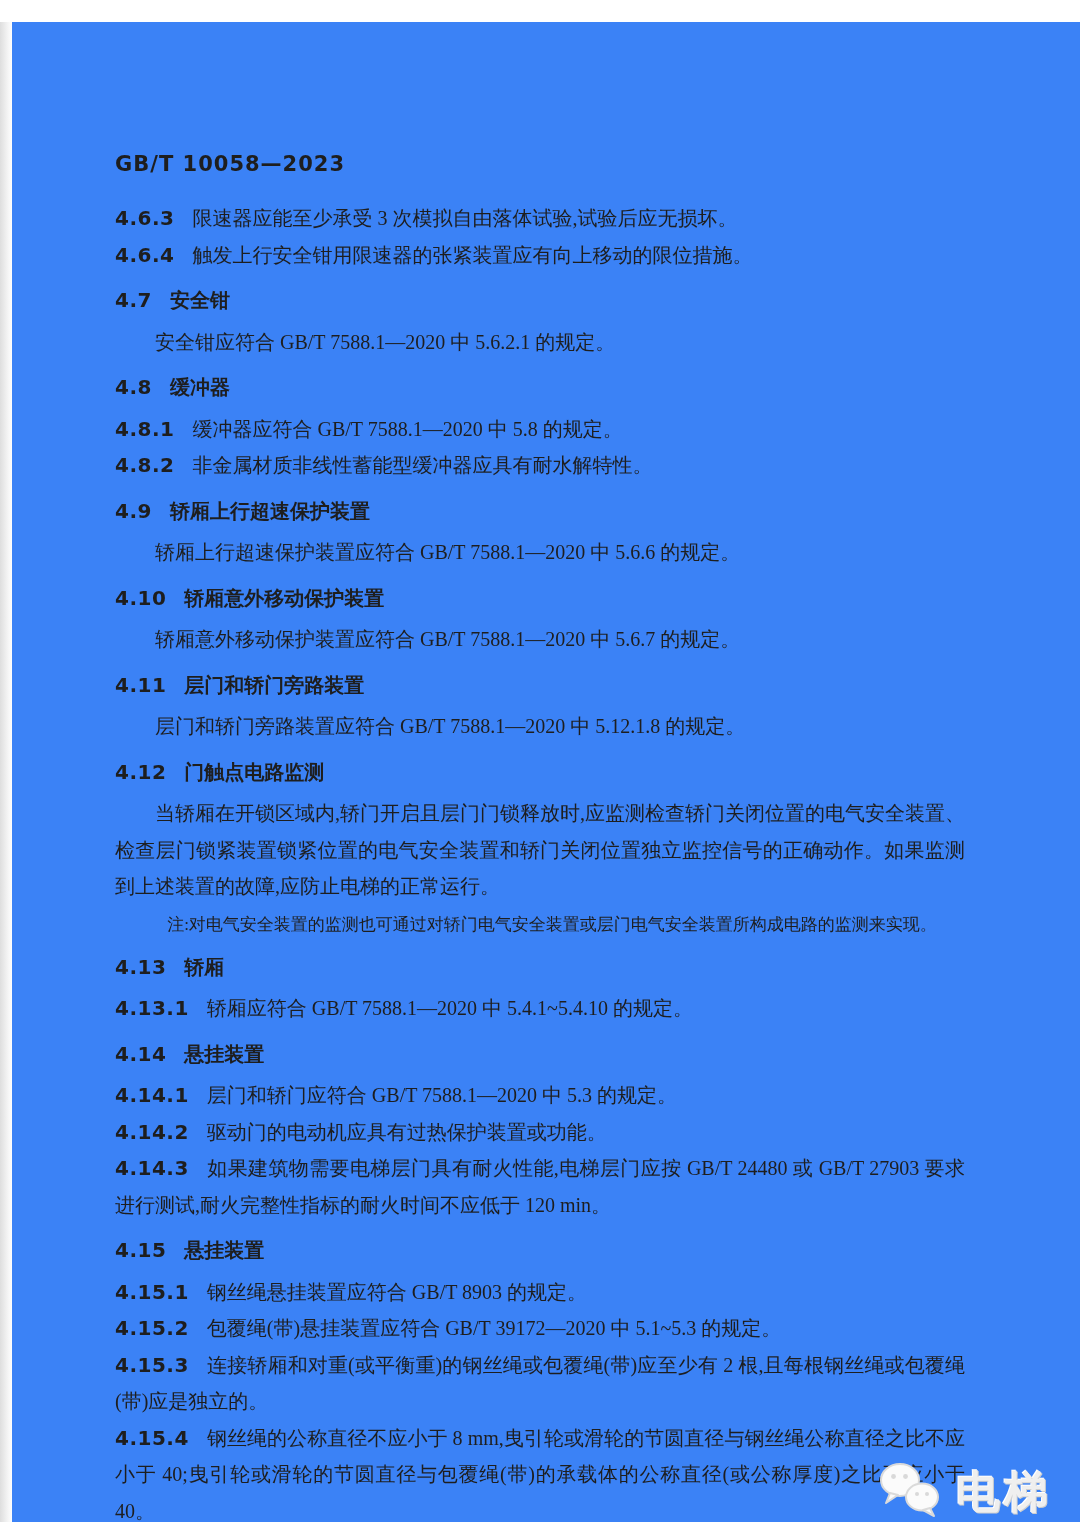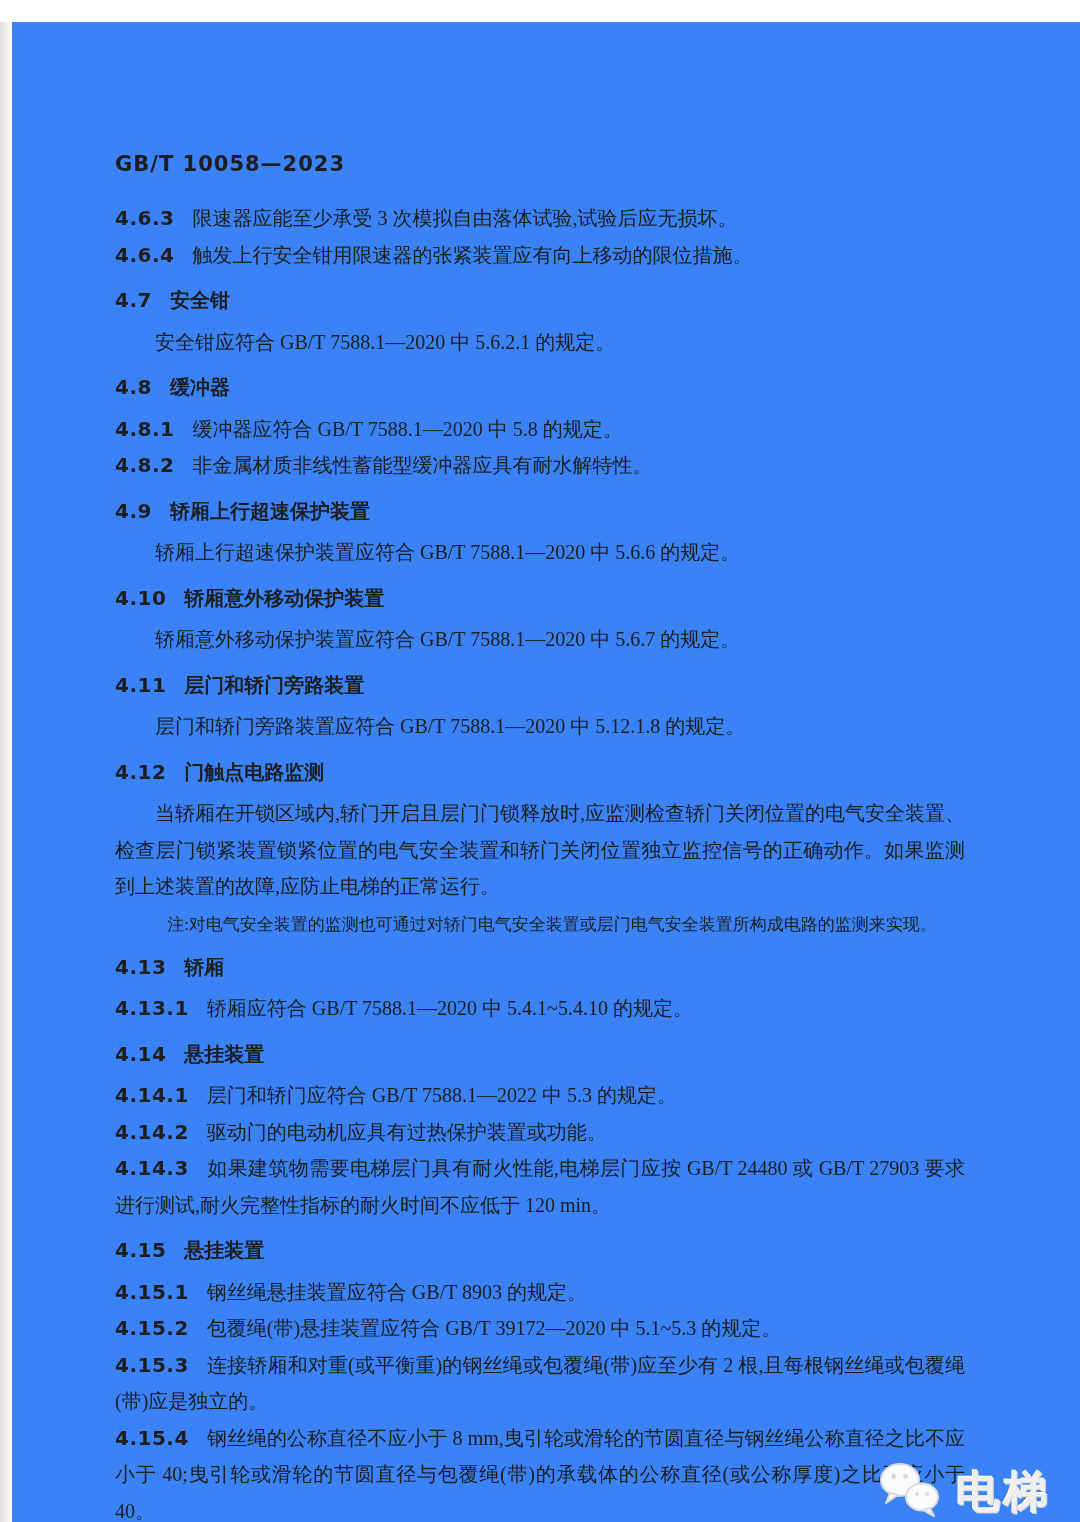--- a/index.html
+++ b/index.html
@@ -99,21 +99,21 @@
         <div class="sec heading"><span class="num">4.10</span><span class="txt">轿厢意外移动保护装置</span></div>
         <div class="sec paragraph"><span class="txt">轿厢意外移动保护装置应符合 GB/T 7588.1—2020 中 5.6.7 的规定。</span></div>
         <div class="sec heading"><span class="num">4.11</span><span class="txt">层门和轿门旁路装置</span></div>
         <div class="sec paragraph"><span class="txt">层门和轿门旁路装置应符合 GB/T 7588.1—2020 中 5.12.1.8 的规定。</span></div>
         <div class="sec heading"><span class="num">4.12</span><span class="txt">门触点电路监测</span></div>
         <div class="sec paragraph"><span class="txt">当轿厢在开锁区域内,轿门开启且层门门锁释放时,应监测检查轿门关闭位置的电气安全装置、检查层门锁紧装置锁紧位置的电气安全装置和轿门关闭位置独立监控信号的正确动作。如果监测到上述装置的故障,应防止电梯的正常运行。</span></div>
         <div class="sec note"><span class="txt">注:对电气安全装置的监测也可通过对轿门电气安全装置或层门电气安全装置所构成电路的监测来实现。</span></div>
         <div class="sec heading"><span class="num">4.13</span><span class="txt">轿厢</span></div>
         <div class="sec clause"><span class="num">4.13.1</span><span class="txt">轿厢应符合 GB/T 7588.1—2020 中 5.4.1~5.4.10 的规定。</span></div>
         <div class="sec heading"><span class="num">4.14</span><span class="txt">悬挂装置</span></div>
-        <div class="sec clause"><span class="num">4.14.1</span><span class="txt">层门和轿门应符合 GB/T 7588.1—2022 中 5.3 的规定。</span></div>
+        <div class="sec clause"><span class="num">4.14.1</span><span class="txt">层门和轿门应符合 GB/T 7588.1—2020 中 5.3 的规定。</span></div>
         <div class="sec clause"><span class="num">4.14.2</span><span class="txt">驱动门的电动机应具有过热保护装置或功能。</span></div>
         <div class="sec clause"><span class="num">4.14.3</span><span class="txt">如果建筑物需要电梯层门具有耐火性能,电梯层门应按 GB/T 24480 或 GB/T 27903 要求进行测试,耐火完整性指标的耐火时间不应低于 120 min。</span></div>
         <div class="sec heading"><span class="num">4.15</span><span class="txt">悬挂装置</span></div>
         <div class="sec clause"><span class="num">4.15.1</span><span class="txt">钢丝绳悬挂装置应符合 GB/T 8903 的规定。</span></div>
         <div class="sec clause"><span class="num">4.15.2</span><span class="txt">包覆绳(带)悬挂装置应符合 GB/T 39172—2020 中 5.1~5.3 的规定。</span></div>
         <div class="sec clause"><span class="num">4.15.3</span><span class="txt">连接轿厢和对重(或平衡重)的钢丝绳或包覆绳(带)应至少有 2 根,且每根钢丝绳或包覆绳(带)应是独立的。</span></div>
         <div class="sec clause"><span class="num">4.15.4</span><span class="txt">钢丝绳的公称直径不应小于 8 mm,曳引轮或滑轮的节圆直径与钢丝绳公称直径之比不应小于 40;曳引轮或滑轮的节圆直径与包覆绳(带)的承载体的公称直径(或公称厚度)之比不应小于 40。</span></div>
       </div>
 
   </div>

